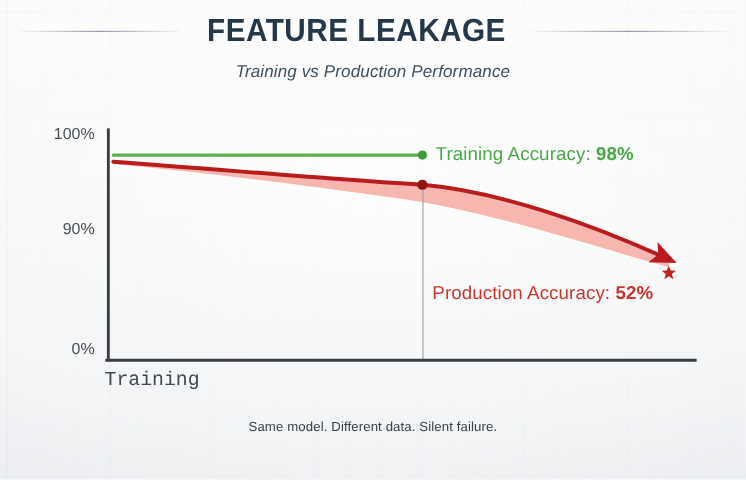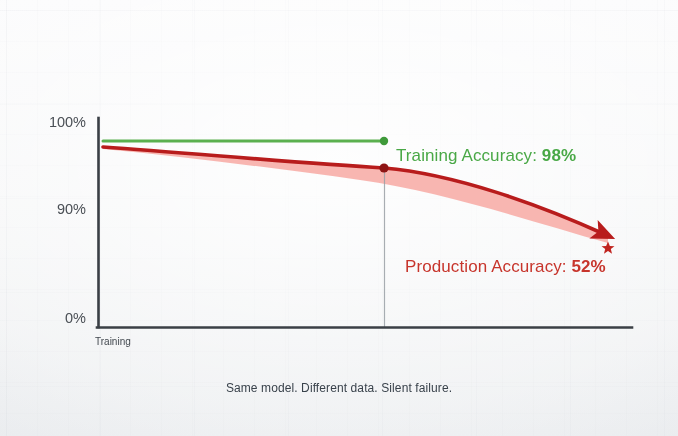--- a/index.html
+++ b/index.html
@@ -91,35 +91,35 @@
   .axis-tick-label {
     position: absolute;
     font-family: "Liberation Sans", sans-serif;
     font-size: 14.5px;
     color: #4a4f55;
     text-align: right;
     white-space: nowrap;
   }
   .cat-label {
     position: absolute;
-    font-family: Liberation Sans, sans-serif;
-    font-size: 10px;
+    font-family: Liberation Mono, monospace;
+    font-size: 18px;
     color: #42484f;
     white-space: nowrap;
   }
 
   .series-label {
     position: absolute;
     font-family: "Liberation Sans", sans-serif;
     font-size: 17px;
     white-space: nowrap;
     letter-spacing: 0.1px;
   }
-  #training-label  { color: #49a846; margin-top: 16px; }
-  #production-label{ color: #c7352c; margin-left: 12px; }
+  #training-label  { color: #49a846; }
+  #production-label{ color: #c7352c; }
   .series-label b { font-weight: bold; }
 
   #footnote {
     position: absolute;
     left: 0; right: 0;
     top: 381px;
     text-align: center;
     font-family: "Liberation Sans", sans-serif;
     font-size: 12px;
     color: #39424b;
@@ -128,20 +128,26 @@
 </style>
 </head>
 <body>
 
 <div id="infographic">
 
   <div id="bg-texture"></div>
   <div id="bg-vignette"></div>
 
   <div id="header">
+    <div id="title-row">
+      <div class="title-rule" id="rule-left"></div>
+      <div id="chart-title">FEATURE LEAKAGE</div>
+      <div class="title-rule" id="rule-right"></div>
+    </div>
+    <div id="chart-subtitle">Training vs Production Performance</div>
   </div>
 
   <div id="plot-area">
     <svg id="plot-svg" width="678" height="436" viewBox="0 0 678 436">
       <defs>
         <marker id="arrow-red" markerWidth="7" markerHeight="7" refX="3.2" refY="3.2" orient="auto" markerUnits="strokeWidth">
           <path d="M0,0.4 L6.6,3.2 L0,6.0 L1.5,3.2 Z" fill="#b81c1c"></path>
         </marker>
       </defs>
 

